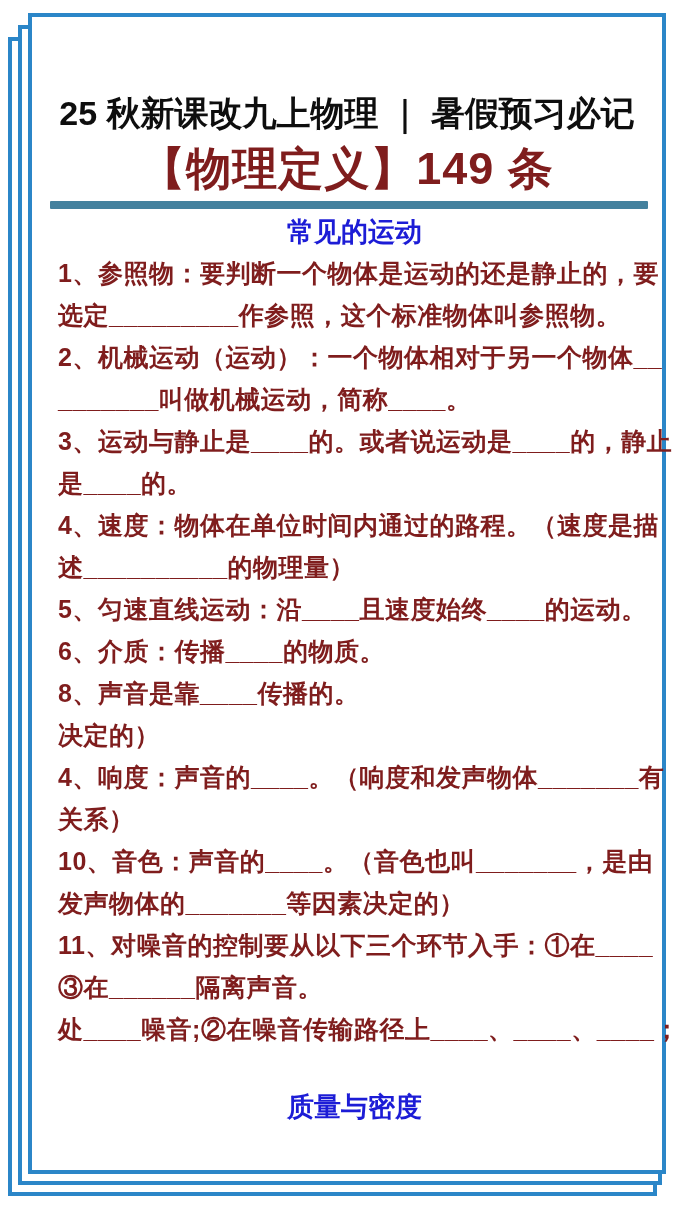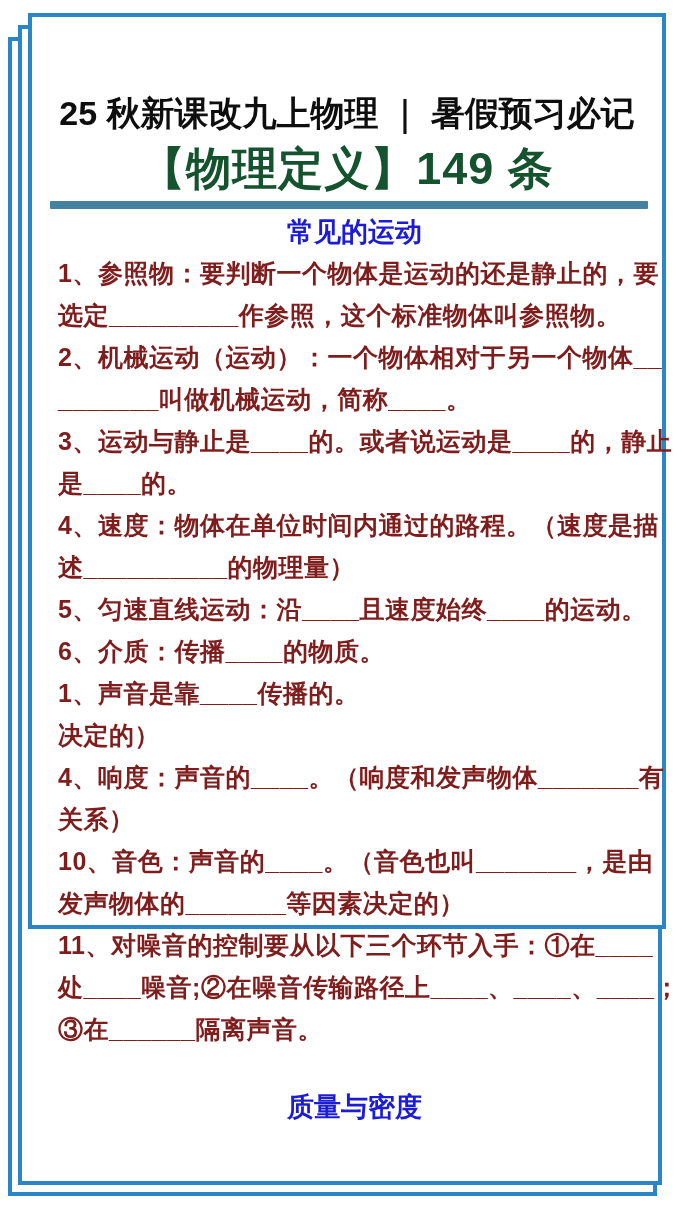--- a/index.html
+++ b/index.html
@@ -7,32 +7,32 @@
     position:relative; width:680px; height:1209px;
     background:#ffffff; overflow:hidden;
     font-family:"Liberation Sans", sans-serif;
   }
   .page {
     position:absolute; background:#ffffff;
     border:4px solid #2b86c8; box-sizing:border-box;
   }
   .page-back  { left:8px;  top:37px; width:649px; height:1159px; }
   .page-mid   { left:18px; top:25px; width:644px; height:1160px; }
-  .page-front { left:28px; top:13px; width:638px; height:916px; }
+  .page-front { left:28px; top:13px; width:638px; height:1161px; }
 
   .title1 {
     position:absolute; top:76px; left:0; right:0;
     text-align:center; line-height:40px;
     font-size:34px; font-weight:800; color:#0e0e0e;
     white-space:nowrap;
   }
   .title2 {
     position:absolute; top:126px; left:0; right:0;
     text-align:center; line-height:52px;
-    font-size:45px; font-weight:900; color:#14532d;
+    font-size:45px; font-weight:900; color:#7f1d1d;
     letter-spacing:1px; white-space:nowrap;
   }
   .divider {
     position:absolute; top:184px; left:18px; right:14px; height:8px;
     background:#44819e; border-radius:1px;
   }
   .section-heading {
     position:absolute; left:0; right:0;
     text-align:center; line-height:42px;
     font-size:27px; font-weight:800; color:#1c1cd6;
@@ -91,41 +91,41 @@
 
       <div>
         <div class="def-line">5、匀速直线运动：沿____且速度始终____的运动。</div>
       </div>
 
       <div>
         <div class="def-line">6、介质：传播____的物质。</div>
       </div>
 
       <div>
-        <div class="def-line">1、声音是靠____传播的。</div>
+        <div class="def-line">8、声音是靠____传播的。</div>
       </div>
 
       <div>
         <div class="def-line">决定的）</div>
       </div>
 
       <div>
         <div class="def-line">4、响度：声音的____。（响度和发声物体_______有</div>
         <div class="def-line">关系）</div>
       </div>
 
       <div>
         <div class="def-line">10、音色：声音的____。（音色也叫_______，是由</div>
         <div class="def-line">发声物体的_______等因素决定的）</div>
       </div>
 
       <div>
         <div class="def-line">11、对噪音的控制要从以下三个环节入手：①在____</div>
+        <div class="def-line">③在______隔离声音。</div>
         <div class="def-line">处____噪音;②在噪音传输路径上____、____、____；</div>
-        <div class="def-line">③在______隔离声音。</div>
       </div>
 
     </div>
 
     <div class="section-heading sh-bottom">质量与密度</div>
 
   </div>
 </div>
 
 </body></html>

